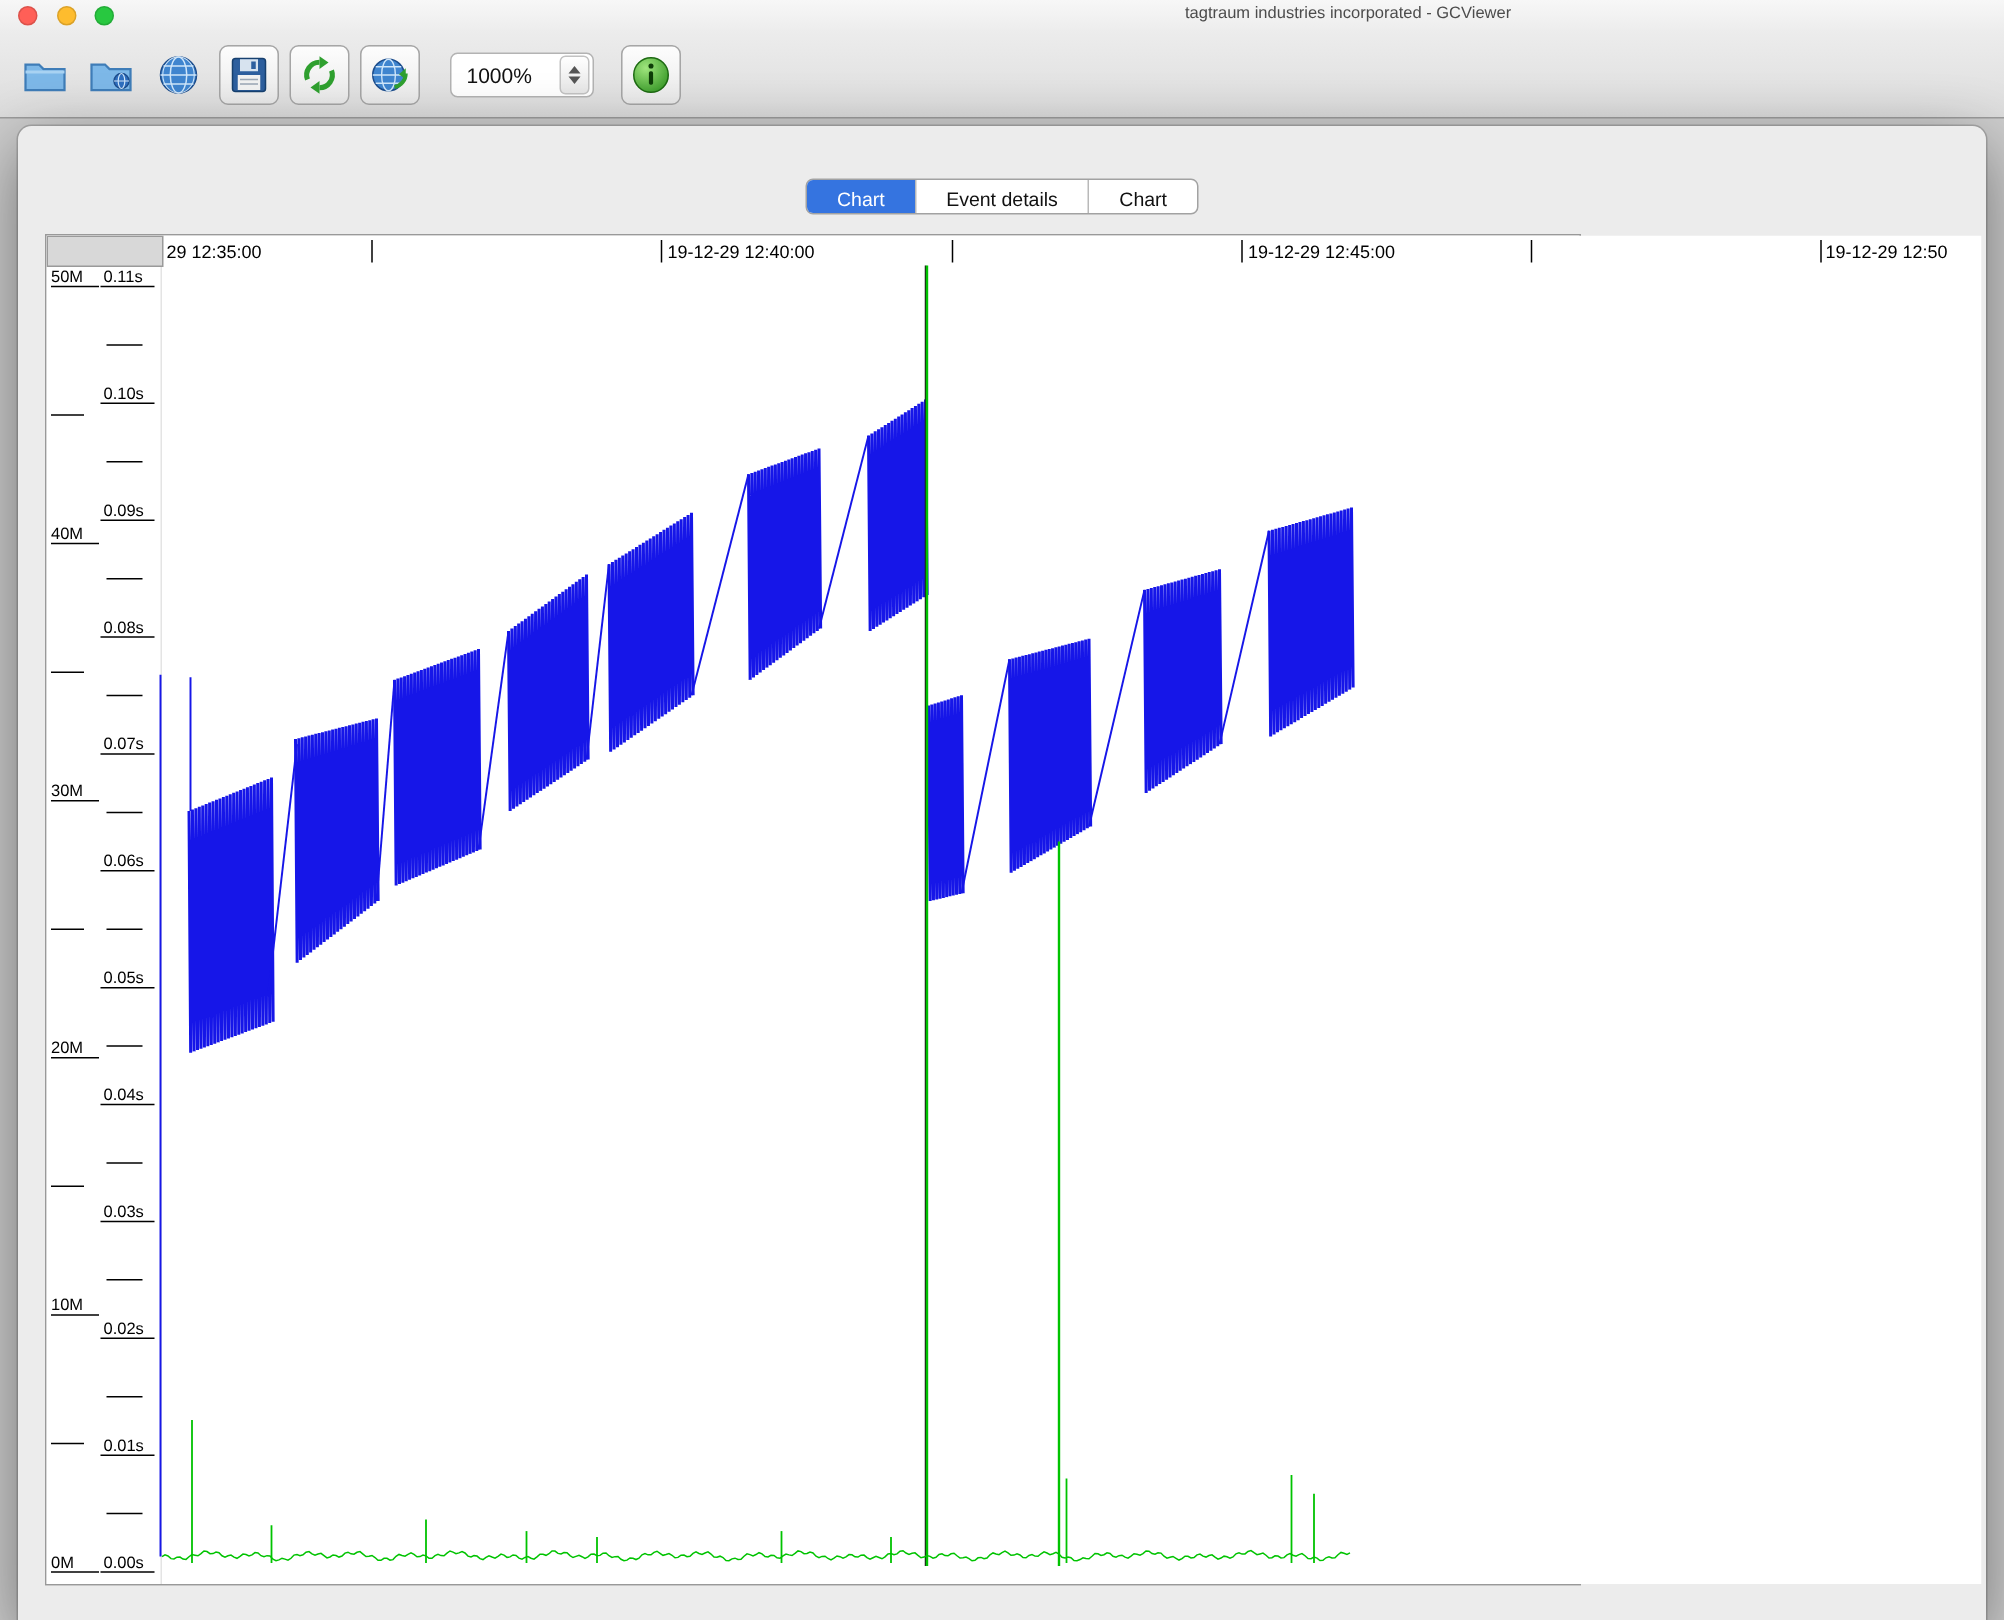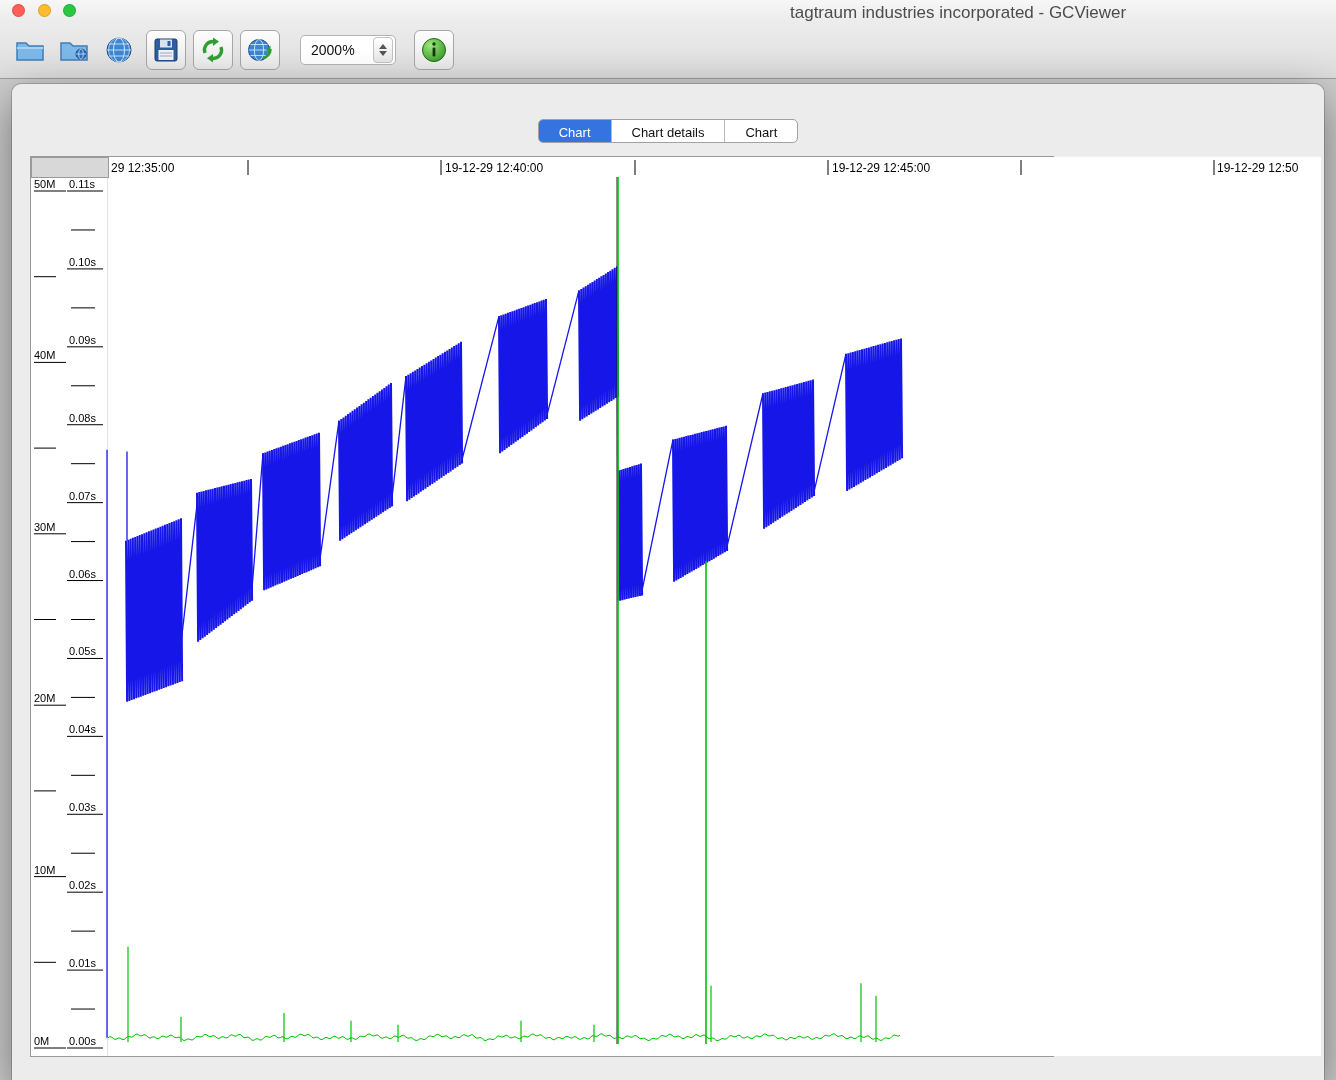--- a/index.html
+++ b/index.html
@@ -4,21 +4,21 @@
 <style>
   * { margin:0; padding:0; box-sizing:border-box; }
   html,body { width:1336px; height:1080px; }
   body { font-family:"Liberation Sans",sans-serif; background:#cdcdcd; position:relative; overflow:hidden; }
 
   
   .menubar { position:absolute; top:0; left:0; width:1336px; height:22px;
              background:linear-gradient(#f7f7f7,#ececec); }
   .tl { position:absolute; width:13px; height:13px; border-radius:50%; top:4px;
         box-shadow:inset 0 0 0 1px rgba(0,0,0,.14); }
-  .menubar-title { position:absolute; left:790px; top:3px; font-size:17px; color:#4c4c4c; white-space:nowrap; }
+  .menubar-title { position:absolute; left:790px; top:3px; font-size:11px; color:#4c4c4c; white-space:nowrap; }
 
   
   .toolbar { position:absolute; top:22px; left:0; width:1336px; height:57px;
              background:linear-gradient(#ececec,#dddddd); border-bottom:1px solid #9c9c9c; }
   .tb-btn { position:absolute; top:8px; width:40px; height:40px; display:flex;
             align-items:center; justify-content:center; }
   .tb-btn.bordered { border:1px solid #a6a6a6; border-radius:6px;
                      background:linear-gradient(#fdfdfd,#e9e9e9); }
   .zoom-combo { position:absolute; left:300px; top:13px; width:96px; height:30px;
                 background:#fff; border:1px solid #b3b3b3; border-radius:5px;
@@ -106,21 +106,21 @@
   <div class="tb-btn bordered" style="left:240px">
     <svg width="28" height="28" viewBox="0 0 28 28">
       <circle cx="13" cy="14" r="10.5" fill="#3f85cf" stroke="#1d4d8c"></circle>
       <ellipse cx="13" cy="14" rx="4.6" ry="10.5" fill="none" stroke="#cfe6fa" stroke-width="0.9"></ellipse>
       <path d="M2.5 14 L23.5 14 M4.5 8.5 L21.5 8.5 M4.5 19.5 L21.5 19.5" stroke="#cfe6fa" stroke-width="0.9"></path>
       <path d="M17 22 A 9 9 0 0 0 24.5 13" fill="none" stroke="#2fa02f" stroke-width="2.6"></path>
       <polygon points="24.5,17 24.5,9.5 20,13.5" fill="#2fa02f"></polygon>
     </svg>
   </div>
   <div class="zoom-combo">
-    <span class="zoom-value">2000%</span>
+    <span class="zoom-value">1000%</span>
     <span class="zoom-stepper">
       <span class="arr-up"></span>
       <span class="arr-dn"></span>
     </span>
   </div>
   <div class="tb-btn bordered" style="left:414px">
     <svg width="26" height="26" viewBox="0 0 26 26">
       <defs>
         <radialGradient id="gsphere" cx="0.35" cy="0.3" r="0.9">
           <stop offset="0" stop-color="#9fe57d"></stop>
@@ -132,21 +132,21 @@
       <circle cx="13" cy="7" r="1.7" fill="#0e3d08"></circle>
     </svg>
   </div>
 </div>
 
 <div class="desktop">
   <div class="doc-window">
     <div class="tabbar">
       <div class="seg-group">
         <span class="seg active">Chart</span>
-        <span class="seg">Chart details</span>
+        <span class="seg">Event details</span>
         <span class="seg">Chart</span>
       </div>
     </div>
     <div class="chart-panel">
       <svg id="chart-svg" width="1290" height="899">
           <rect x="0" y="0" width="1290" height="899" fill="#ffffff"></rect>
           <line x1="76.5" y1="20" x2="76.5" y2="899" stroke="#e4e4e4"></line>
           <line x1="217" y1="3" x2="217" y2="18" stroke="#000"></line>
           <line x1="410" y1="3" x2="410" y2="18" stroke="#000"></line>
           <line x1="604" y1="3" x2="604" y2="18" stroke="#000"></line>

